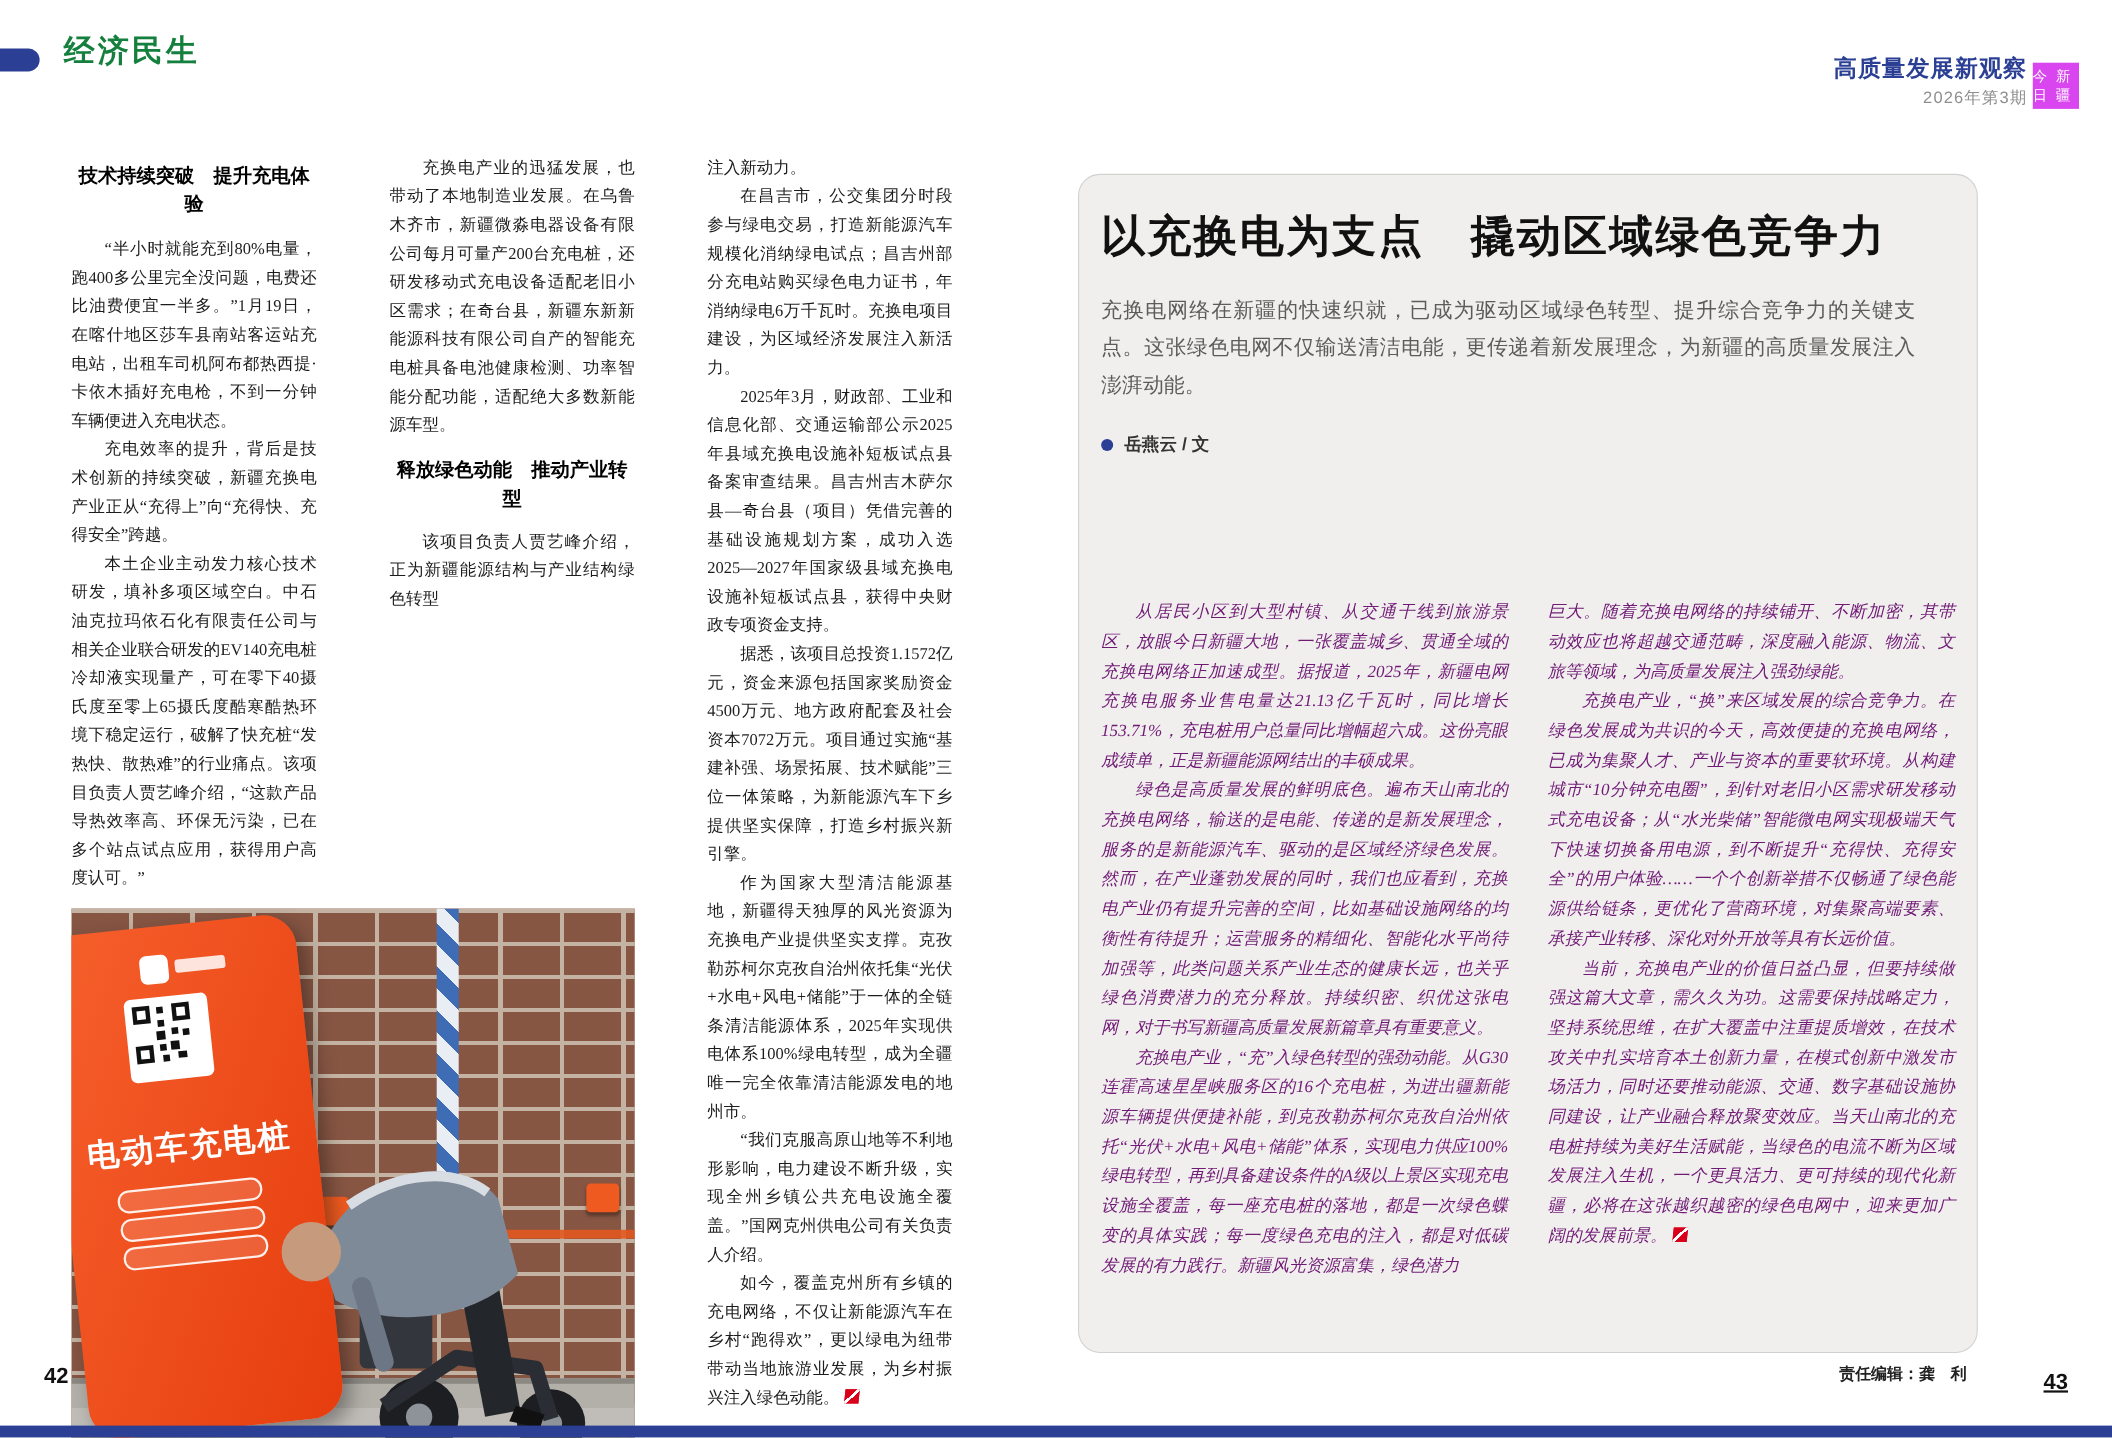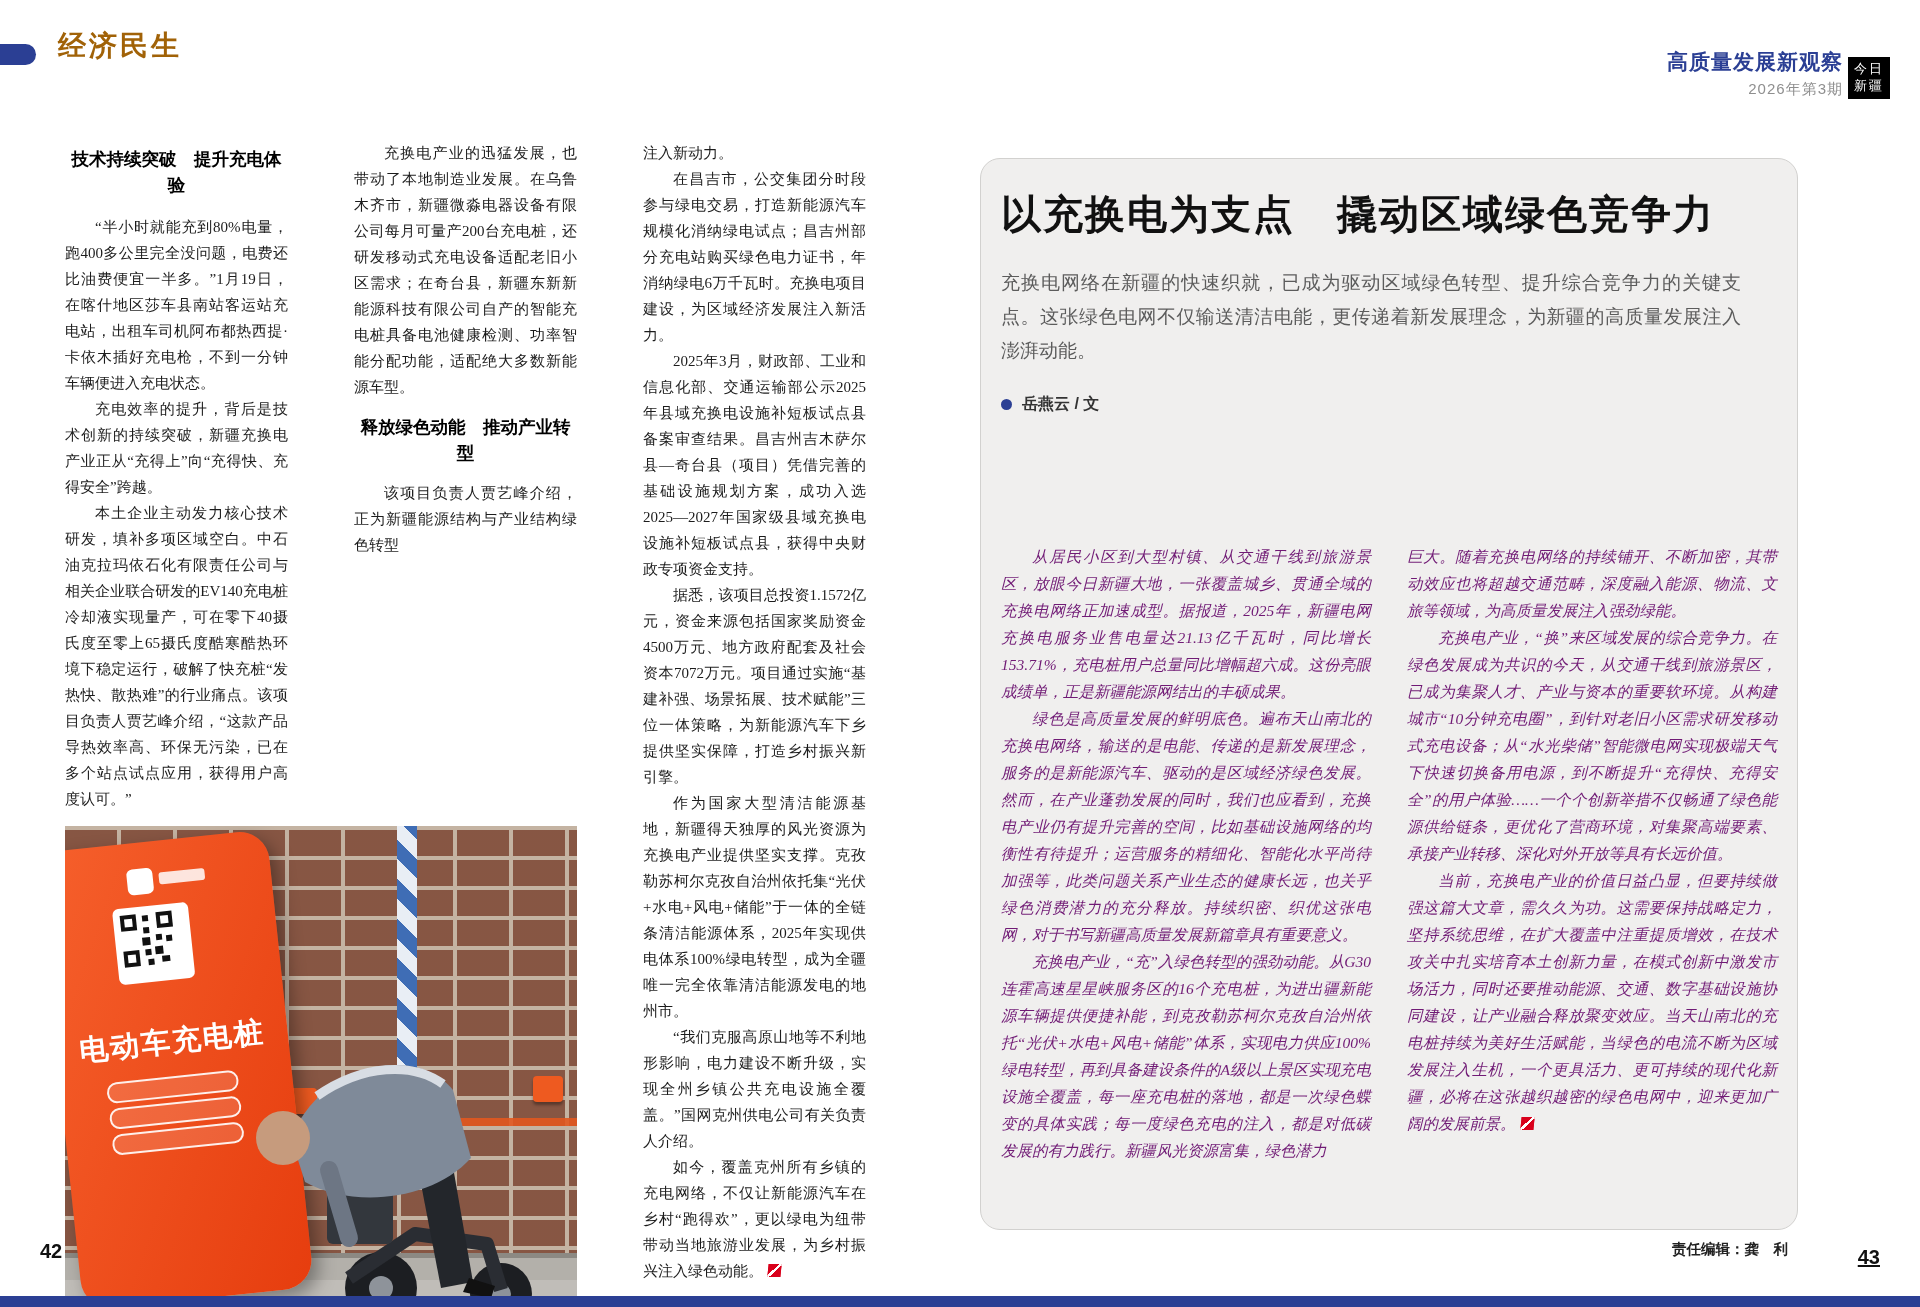--- a/index.html
+++ b/index.html
@@ -2,28 +2,28 @@
 <html><head>
 <meta charset="utf-8">
 <style>
   html,body{margin:0;padding:0;background:#e8e8e8;}
   .page{position:relative;width:1920px;height:1307px;background:#ffffff;overflow:hidden;
         font-family:"Liberation Serif","DejaVu Serif",serif;color:#1c1c1c;}
   
   .section-pill{position:absolute;left:0;top:44px;width:36px;height:21px;background:#2b3f94;
                 border-radius:0 11px 11px 0;}
   .section-label{position:absolute;left:58px;top:27px;font-size:28px;font-weight:600;
-                 letter-spacing:3px;color:#a16207;}
+                 letter-spacing:3px;color:#15803d;}
   .masthead{position:absolute;top:48px;right:30px;display:flex;align-items:flex-end;gap:5px;}
   .masthead-text{text-align:right;font-family:"Liberation Sans",sans-serif;}
   .masthead-title{font-size:21px;font-weight:bold;color:#2b3f94;letter-spacing:1px;}
   .masthead-issue{font-size:15px;color:#8f8f8f;margin-top:4px;letter-spacing:1px;}
-  .badge{width:42px;height:42px;background:#000000;color:#fff;display:flex;flex-direction:column;
+  .badge{width:42px;height:42px;background:#d946ef;color:#fff;display:flex;flex-direction:row;
          align-items:center;justify-content:center;font-size:13px;line-height:17px;
-         font-family:Liberation Mono, monospace;letter-spacing:2px;}
+         font-family:Liberation Sans, sans-serif;letter-spacing:2px;}
   
   .left-page{position:absolute;left:65px;top:140px;width:804px;display:flex;gap:66px;}
   .lp-main{width:512px;}
   .lp-cols{display:flex;gap:66px;}
   .col{width:223px;font-size:15px;line-height:26px;text-align:justify;}
   .col p{margin:0;text-indent:2em;}
   .col-head{font-family:"Liberation Sans",sans-serif;font-weight:bold;font-size:17.5px;
             text-align:center;text-indent:0 !important;margin:6px 0 16px 0 !important;color:#000;}
   .col-head.mid{margin:14px 0 14px 0 !important;}
   .col3 p:first-child{text-indent:0;}
@@ -203,21 +203,21 @@
       <span>岳燕云 / 文</span>
     </div>
     <div class="feature-cols">
       <div class="fcol">
           <p>从居民小区到大型村镇、从交通干线到旅游景区，放眼今日新疆大地，一张覆盖城乡、贯通全域的充换电网络正加速成型。据报道，2025年，新疆电网充换电服务业售电量达21.13亿千瓦时，同比增长153.71%，充电桩用户总量同比增幅超六成。这份亮眼成绩单，正是新疆能源网结出的丰硕成果。</p>
           <p>绿色是高质量发展的鲜明底色。遍布天山南北的充换电网络，输送的是电能、传递的是新发展理念，服务的是新能源汽车、驱动的是区域经济绿色发展。然而，在产业蓬勃发展的同时，我们也应看到，充换电产业仍有提升完善的空间，比如基础设施网络的均衡性有待提升；运营服务的精细化、智能化水平尚待加强等，此类问题关系产业生态的健康长远，也关乎绿色消费潜力的充分释放。持续织密、织优这张电网，对于书写新疆高质量发展新篇章具有重要意义。</p>
           <p>充换电产业，“充”入绿色转型的强劲动能。从G30连霍高速星星峡服务区的16个充电桩，为进出疆新能源车辆提供便捷补能，到克孜勒苏柯尔克孜自治州依托“光伏+水电+风电+储能”体系，实现电力供应100%绿电转型，再到具备建设条件的A级以上景区实现充电设施全覆盖，每一座充电桩的落地，都是一次绿色蝶变的具体实践；每一度绿色充电的注入，都是对低碳发展的有力践行。新疆风光资源富集，绿色潜力</p>
         </div>
       <div class="fcol cont">
           <p>巨大。随着充换电网络的持续铺开、不断加密，其带动效应也将超越交通范畴，深度融入能源、物流、文旅等领域，为高质量发展注入强劲绿能。</p>
-          <p>充换电产业，“换”来区域发展的综合竞争力。在绿色发展成为共识的今天，从交通干线到旅游景区，已成为集聚人才、产业与资本的重要软环境。从构建城市“10分钟充电圈”，到针对老旧小区需求研发移动式充电设备；从“水光柴储”智能微电网实现极端天气下快速切换备用电源，到不断提升“充得快、充得安全”的用户体验……一个个创新举措不仅畅通了绿色能源供给链条，更优化了营商环境，对集聚高端要素、承接产业转移、深化对外开放等具有长远价值。</p>
+          <p>充换电产业，“换”来区域发展的综合竞争力。在绿色发展成为共识的今天，高效便捷的充换电网络，已成为集聚人才、产业与资本的重要软环境。从构建城市“10分钟充电圈”，到针对老旧小区需求研发移动式充电设备；从“水光柴储”智能微电网实现极端天气下快速切换备用电源，到不断提升“充得快、充得安全”的用户体验……一个个创新举措不仅畅通了绿色能源供给链条，更优化了营商环境，对集聚高端要素、承接产业转移、深化对外开放等具有长远价值。</p>
           <p>当前，充换电产业的价值日益凸显，但要持续做强这篇大文章，需久久为功。这需要保持战略定力，坚持系统思维，在扩大覆盖中注重提质增效，在技术攻关中扎实培育本土创新力量，在模式创新中激发市场活力，同时还要推动能源、交通、数字基础设施协同建设，让产业融合释放聚变效应。当天山南北的充电桩持续为美好生活赋能，当绿色的电流不断为区域发展注入生机，一个更具活力、更可持续的现代化新疆，必将在这张越织越密的绿色电网中，迎来更加广阔的发展前景。<span class="endmark"></span></p>
         </div>
     </div>
   </div>
 
   <div class="page-no left">42</div>
   <div class="editor">责任编辑：龚　利</div>
   <div class="page-no right">43</div>
   <div class="bottom-bar"></div>
 

